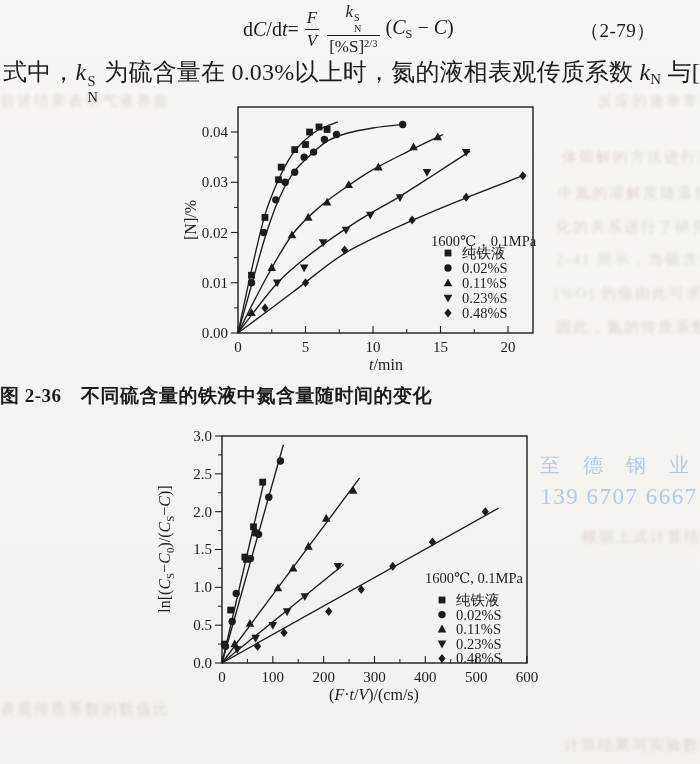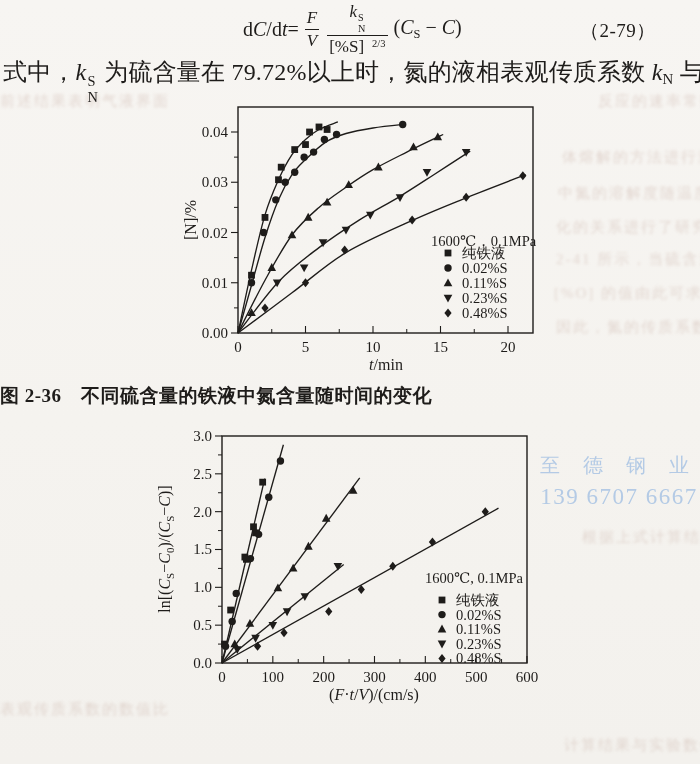--- a/index.html
+++ b/index.html
@@ -16,21 +16,21 @@
   .equation{position:absolute;left:0;top:4px;width:700px;height:50px;z-index:2;}
   .eq-main{position:absolute;left:243px;top:0;display:flex;align-items:center;
            gap:4px;font-size:20px;height:50px;}
   .eq-number{position:absolute;left:560px;top:14px;font-size:19px;letter-spacing:.5px;margin-left:20px;}
   .frac{display:inline-flex;flex-direction:column;align-items:center;
         font-size:17px;line-height:1.12;margin:0 2px;text-align:center;}
   .frac .bar{align-self:stretch;height:0;border-top:1.5px solid #1e1c1a;margin:1px 0;}
   .frac .num,.frac .den{padding:0 2px;}
   .it{font-style:italic;}
   .sub{font-size:.62em;vertical-align:-0.3em;}
-  .sup{font-size:.62em;vertical-align:.5em;padding-left:8px;}
+  .sup{font-size:.62em;vertical-align:.5em;}
   .ss{display:inline-flex;flex-direction:column;font-size:.60em;line-height:1.05;
       vertical-align:-0.45em;margin-left:1px;text-align:left;}
 
   
   .bodytext{position:absolute;left:3px;top:56px;width:697px;margin:0;
             font-size:24px;white-space:nowrap;letter-spacing:.2px;z-index:2;}
 
   
   .chart{position:absolute;z-index:2;}
   #fig236{left:150px;top:98px;width:412px;height:302px;}
@@ -84,21 +84,21 @@
         <span class="den"><span>[%S]</span><span class="sup">2/3</span></span>
       </span>
       <span><span>(</span><span class="it">C</span><span class="sub">S</span><span> − </span><span class="it">C</span><span>)</span></span>
     </span>
     <span class="eq-number">（2-79）</span>
   </div>
 
   <p class="bodytext"><span>式中，</span><span class="it">k</span><span class="ss">
         <span>S</span>
         <span>N</span>
-      </span><span> 为硫含量在 79.72%以上时，氮的液相表观传质系数 </span><span class="it">k</span><span class="sub">N</span><span> 与[%S]</span><span class="sup">2/3</span><span> 的乘积。</span></p>
+      </span><span> 为硫含量在 0.03%以上时，氮的液相表观传质系数 </span><span class="it">k</span><span class="sub">N</span><span> 与[%S]</span><span class="sup">2/3</span><span> 的乘积。</span></p>
 
   <div class="chart" id="fig236">
       <svg width="412" height="302" viewBox="0 0 412 302">
         <rect x="88" y="9" width="295" height="226" fill="none" stroke="#1e1c1a" stroke-width="1.4"></rect>
         <g>
           <line x1="88" y1="235" x2="88" y2="228" stroke="#1e1c1a" stroke-width="1.1"></line>
           <text x="88" y="254" text-anchor="middle" font-size="15">0</text>
           <line x1="121.75" y1="235" x2="121.75" y2="231" stroke="#1e1c1a" stroke-width="1"></line>
           <line x1="155.5" y1="235" x2="155.5" y2="228" stroke="#1e1c1a" stroke-width="1.1"></line>
           <text x="155.5" y="254" text-anchor="middle" font-size="15">5</text>

